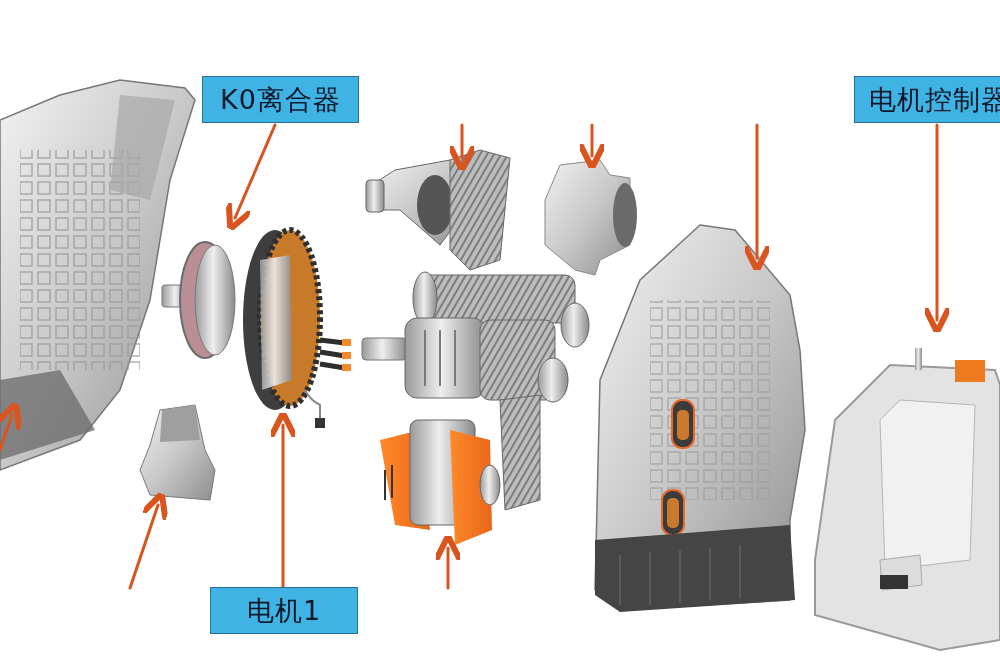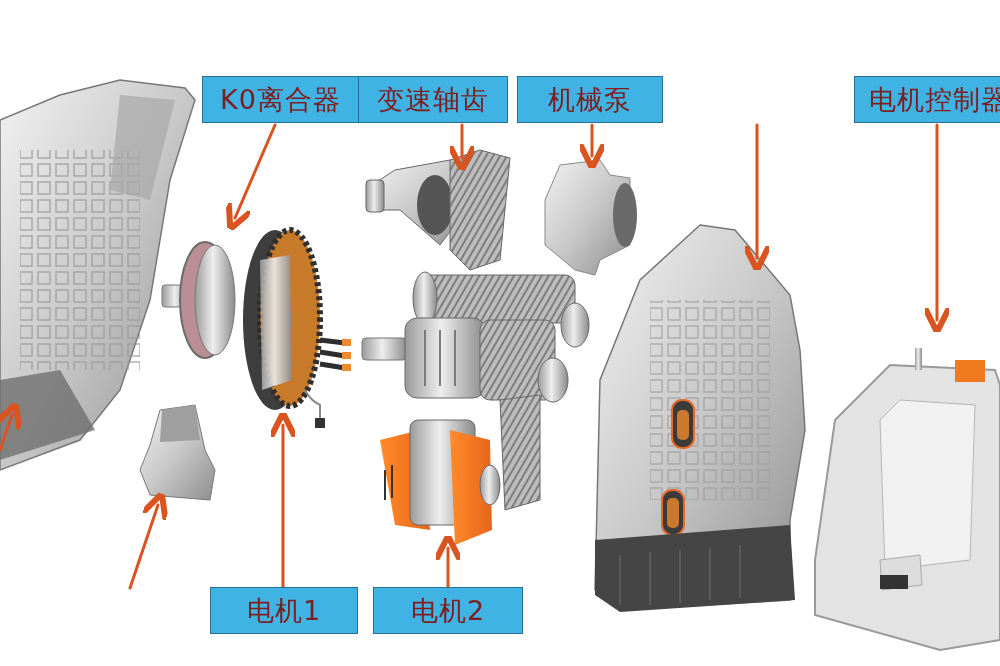--- a/index.html
+++ b/index.html
@@ -1,20 +1,20 @@
 <!DOCTYPE html>
 <html><head>
 <meta charset="utf-8">
 <style>
   html, body { margin:0; padding:0; background:#ffffff; }
   body { width:1000px; height:666px; position:relative; overflow:hidden;
          font-family:"DejaVu Sans", "Liberation Sans", sans-serif; }
   .canvas { position:absolute; left:0; top:0; width:1000px; height:666px; }
   .label-box { position:absolute; background:#3fb3e3; border:1.5px solid #2a6f93;
-               color:#7f1d1d; display:flex; align-items:center; justify-content:center;
+               color:#0f172a; display:flex; align-items:center; justify-content:center;
                font-size:27px; letter-spacing:1px; box-sizing:border-box; white-space:nowrap; overflow:hidden; }
   svg.art { position:absolute; left:0; top:0; }
 </style>
 </head>
 <body>
 
 <div class="canvas">
 
   <svg class="art" width="1000" height="666" viewBox="0 0 1000 666">
     <defs>
@@ -155,19 +155,16 @@
       <line x1="757" y1="125" x2="757" y2="258" marker-end="url(#ah)"></line>
       <line x1="937" y1="125" x2="937" y2="320" marker-end="url(#ah)"></line>
       <line x1="130" y1="588" x2="158" y2="505" marker-end="url(#ah)"></line>
       <line x1="283" y1="588" x2="283" y2="425" marker-end="url(#ah)"></line>
       <line x1="448" y1="588" x2="448" y2="548" marker-end="url(#ah)"></line>
       <line x1="0" y1="450" x2="12" y2="415" marker-end="url(#ah)"></line>
     </g>
   </svg>
 
   <div class="label-box" style="left:202px;top:76px;width:157px;height:47px;">K0离合器</div>
-  <div class="label-box" style="left:358px;top:76px;width:150px;height:47px;">变速轴齿</div>
-  <div class="label-box" style="left:517px;top:76px;width:146px;height:47px;">机械泵</div>
   <div class="label-box" style="left:854px;top:76px;width:150px;height:47px;justify-content:flex-start;padding-left:14px;">电机控制器</div>
 
   <div class="label-box" style="left:210px;top:587px;width:148px;height:47px;">电机1</div>
-  <div class="label-box" style="left:373px;top:587px;width:150px;height:47px;">电机2</div>
 </div>
 
 </body></html>

